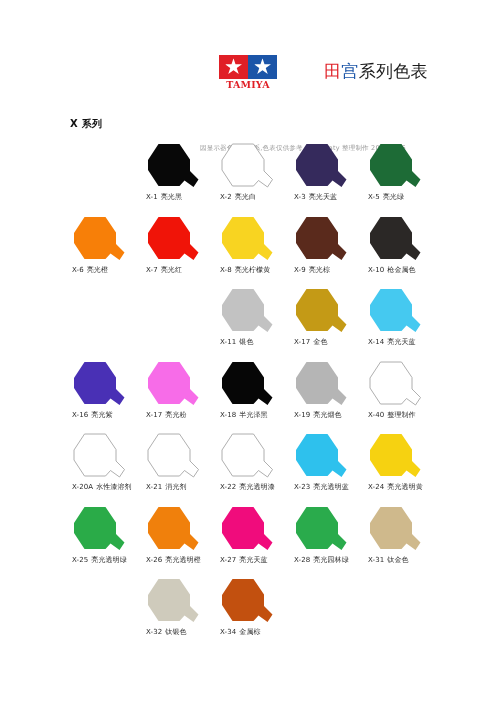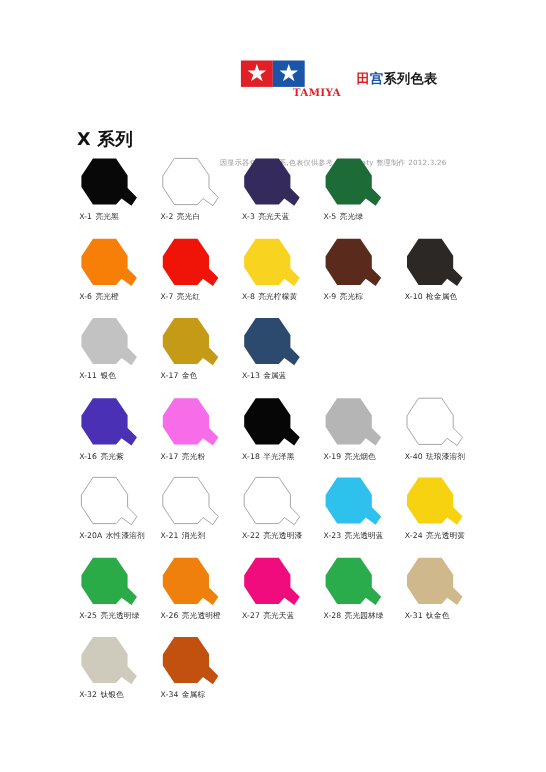--- a/index.html
+++ b/index.html
@@ -61,39 +61,38 @@
   .logo-word {
     width: 58px;
     text-align: center;
     font-family: "DejaVu Serif", "Liberation Serif", serif;
     font-weight: bold;
     font-size: 9.5px;
     letter-spacing: 0.2px;
     color: #e01f26;
     margin-top: 0px;
     line-height: 11px;
-    margin-left: 40px;
   }
   .disclaimer {
     position: absolute;
     left: 200px;
     top: 96px;
     font-size: 6.5px;
     color: #9a9a9a;
     letter-spacing: 0.2px;
     white-space: nowrap;
   }
   .title-block {
     position: absolute;
     left: 324px;
     top: 15px;
   }
   .title-main {
-    font-size: 12px;
-    font-weight: bold;
+    font-size: 17px;
+    font-weight: normal;
     letter-spacing: 0.3px;
     white-space: nowrap;
     line-height: 16px;
   }
   .t-red { color: #e01f26; }
   .t-blue { color: #1b55a8; }
   .t-dark { color: #1a1a1a; }
   .attribution {
     position: absolute;
     left: 324px;
@@ -102,36 +101,37 @@
     color: #9a9a9a;
     letter-spacing: 0.2px;
     white-space: nowrap;
   }
 
   
   .section-title {
     position: absolute;
     left: 70px;
     top: 117px;
-    font-size: 16px;
+    font-size: 10px;
     font-weight: bold;
     color: #111111;
     letter-spacing: 0.3px;
   }
 
   
   .grid {
     position: absolute;
     left: 70px;
     top: 142px;
     width: 370px;
   }
   .row {
     display: flex;
     height: 72.5px;
+    justify-content: flex-end;
   }
   .cell {
     width: 74px;
     position: relative;
   }
   .cell.empty { visibility: hidden; }
 
   .jar {
     position: relative;
     width: 55px;
@@ -277,24 +277,24 @@
           <div class="jar">
             <svg viewBox="0 0 55 48">
               <path d="M 12.5 1 L 33.5 1 L 44 16.5 L 44 28 L 52.5 36.5 L 47.5 44 L 38.5 37.5 L 33.5 43 L 12.5 43 L 2 27 L 2 17 Z" fill="#c49a16" stroke="none"></path>
             </svg>
           </div>
           <div class="label"><span class="code">X-17</span><span>金色</span></div>
         </div>
         <div class="cell">
           <div class="jar">
             <svg viewBox="0 0 55 48">
-              <path d="M 12.5 1 L 33.5 1 L 44 16.5 L 44 28 L 52.5 36.5 L 47.5 44 L 38.5 37.5 L 33.5 43 L 12.5 43 L 2 27 L 2 17 Z" fill="#2c4a6e" stroke="none"></path>
-            </svg>
-          </div>
-          <div class="label"><span class="code">X-13</span><span>金属蓝</span></div>
+              <path d="M 12.5 1 L 33.5 1 L 44 16.5 L 44 28 L 52.5 36.5 L 47.5 44 L 38.5 37.5 L 33.5 43 L 12.5 43 L 2 27 L 2 17 Z" fill="#45c9f0" stroke="none"></path>
+            </svg>
+          </div>
+          <div class="label"><span class="code">X-14</span><span>亮光天蓝</span></div>
         </div>
       </div>
       <div class="row">
         <div class="cell">
           <div class="jar">
             <svg viewBox="0 0 55 48">
               <path d="M 12.5 1 L 33.5 1 L 44 16.5 L 44 28 L 52.5 36.5 L 47.5 44 L 38.5 37.5 L 33.5 43 L 12.5 43 L 2 27 L 2 17 Z" fill="#4930b5" stroke="none"></path>
             </svg>
           </div>
           <div class="label"><span class="code">X-16</span><span>亮光紫</span></div>
@@ -322,21 +322,21 @@
             </svg>
           </div>
           <div class="label"><span class="code">X-19</span><span>亮光烟色</span></div>
         </div>
         <div class="cell">
           <div class="jar">
             <svg viewBox="0 0 55 48">
               <path d="M 12.5 1 L 33.5 1 L 44 16.5 L 44 28 L 52.5 36.5 L 47.5 44 L 38.5 37.5 L 33.5 43 L 12.5 43 L 2 27 L 2 17 Z" fill="#ffffff" stroke="#9b9b9b" stroke-width="0.8"></path>
             </svg>
           </div>
-          <div class="label"><span class="code">X-40</span><span>珐琅漆溶剂</span></div>
+          <div class="label"><span class="code">X-40</span><span>整理制作</span></div>
         </div>
       </div>
       <div class="row">
         <div class="cell">
           <div class="jar">
             <svg viewBox="0 0 55 48">
               <path d="M 12.5 1 L 33.5 1 L 44 16.5 L 44 28 L 52.5 36.5 L 47.5 44 L 38.5 37.5 L 33.5 43 L 12.5 43 L 2 27 L 2 17 Z" fill="#ffffff" stroke="#9b9b9b" stroke-width="0.8"></path>
             </svg>
           </div>
           <div class="label"><span class="code">X-20A</span><span>水性漆溶剂</span></div>

